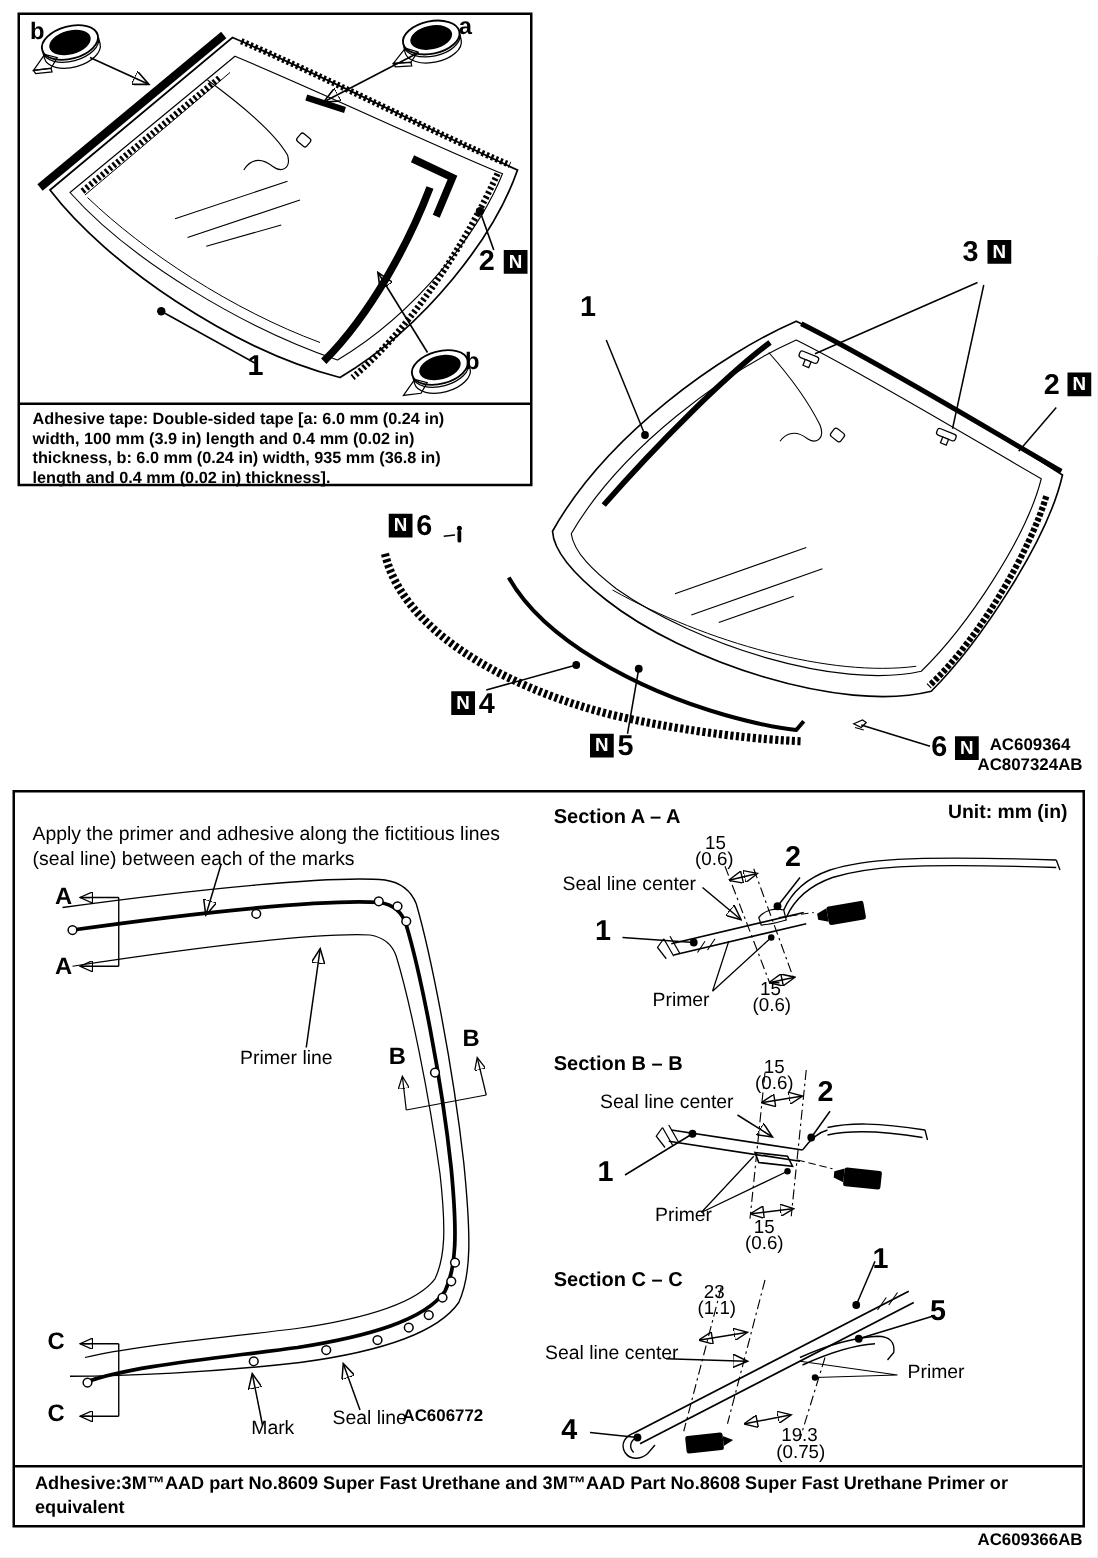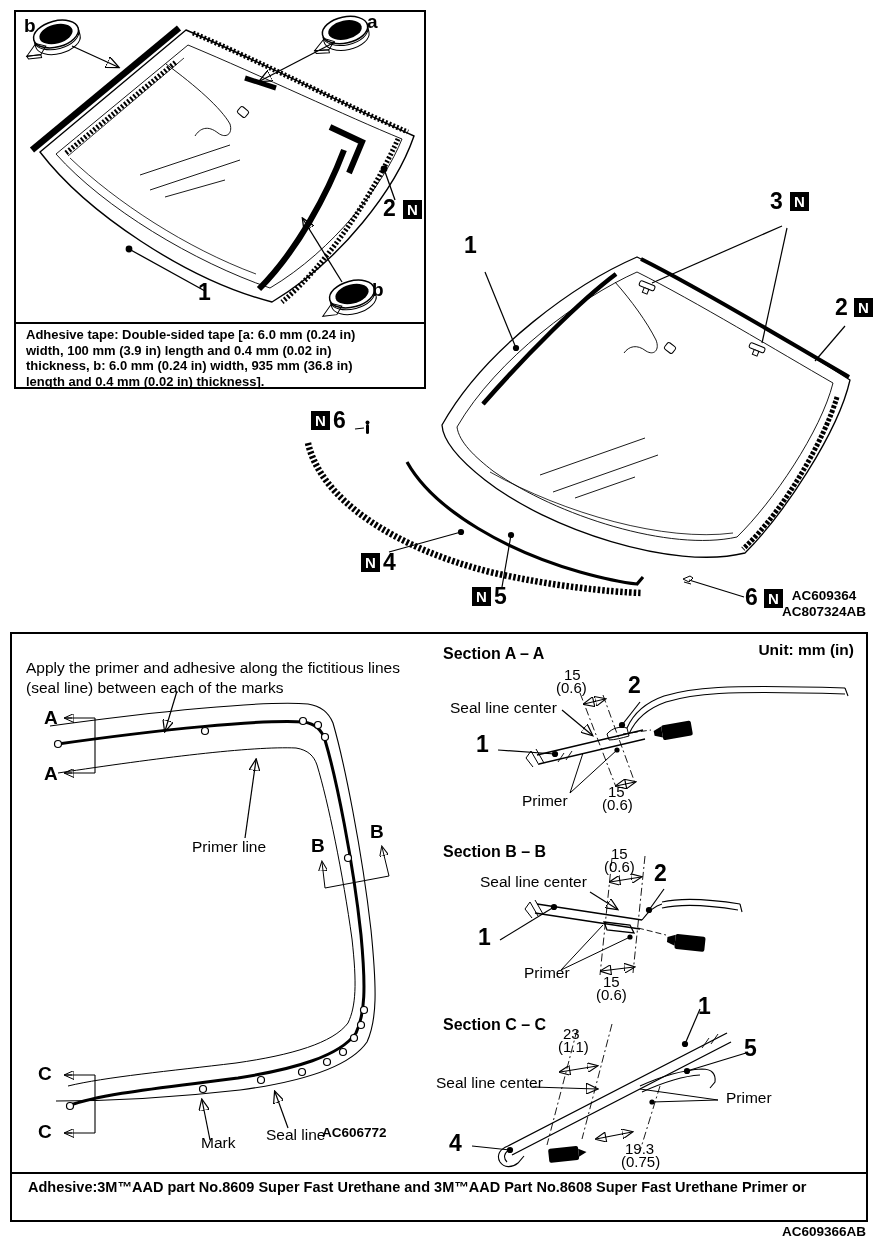--- a/index.html
+++ b/index.html
@@ -327,17 +327,18 @@
     <span class="call" style="left:686px;top:361px;">1</span>
     <span class="call" style="left:732px;top:403px;">5</span>
     <span class="lbl" style="left:424px;top:440px;">Seal line center</span>
     <span class="lbl" style="left:714px;top:455px;">Primer</span>
     <span class="call" style="left:437px;top:498px;">4</span>
     <span class="dim" style="left:613px;top:507px;">19.3</span>
     <span class="dim" style="left:609px;top:520px;">(0.75)</span>
 
     <div class="note">
       <div>Adhesive:3M™AAD part No.8609 Super Fast Urethane and 3M™AAD Part No.8608 Super Fast Urethane Primer or</div>
+      <div>equivalent</div>
     </div>
   </div>
 
   <span class="code" style="right:12px;top:1224px;">AC609366AB</span>
 </div>
 
 </body></html>

